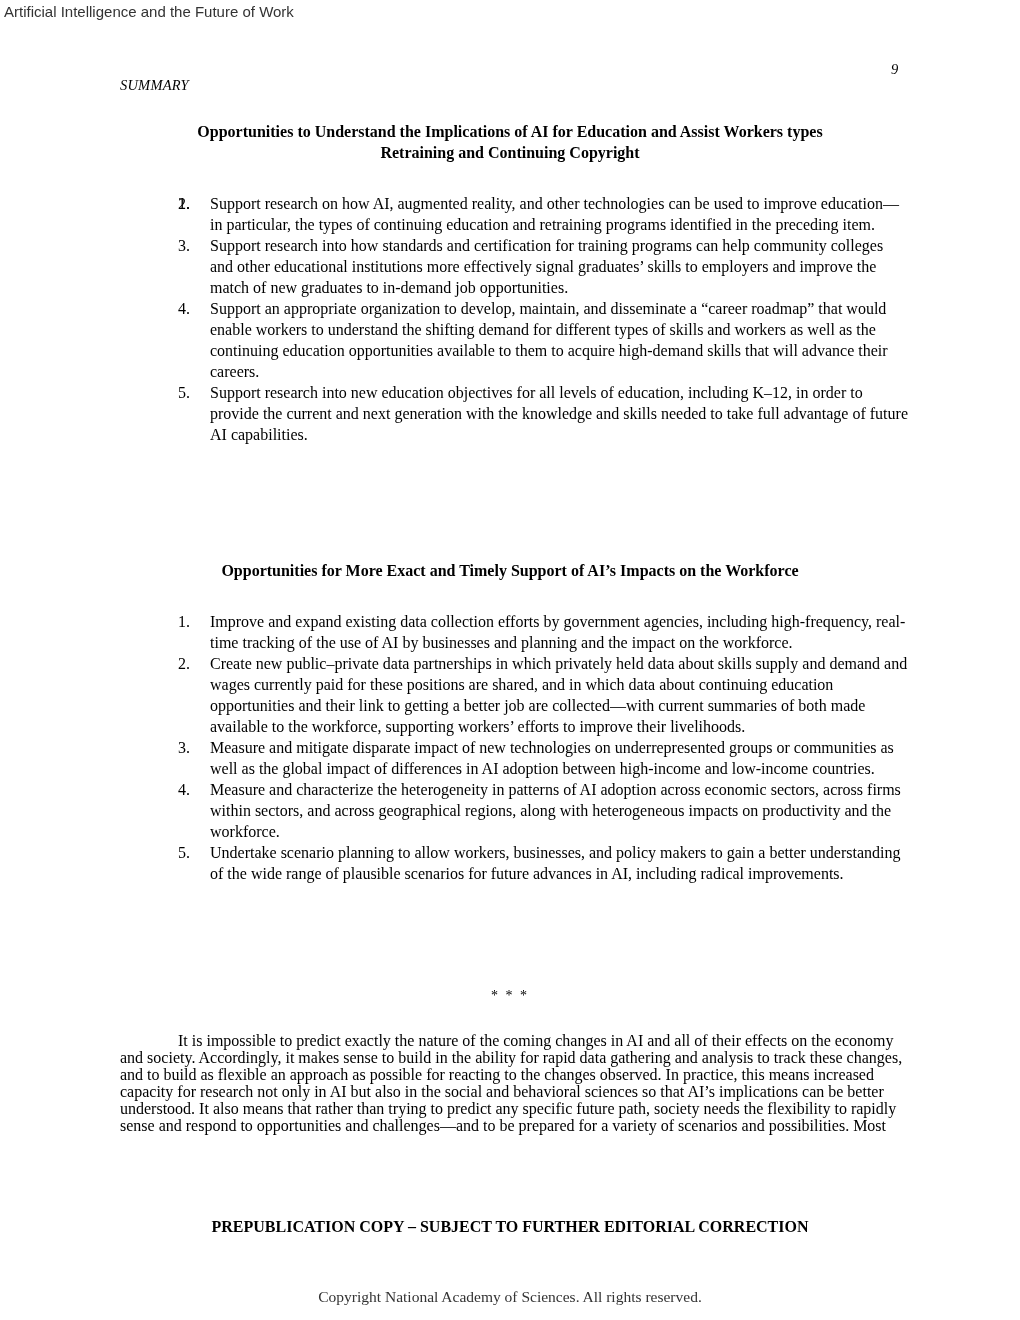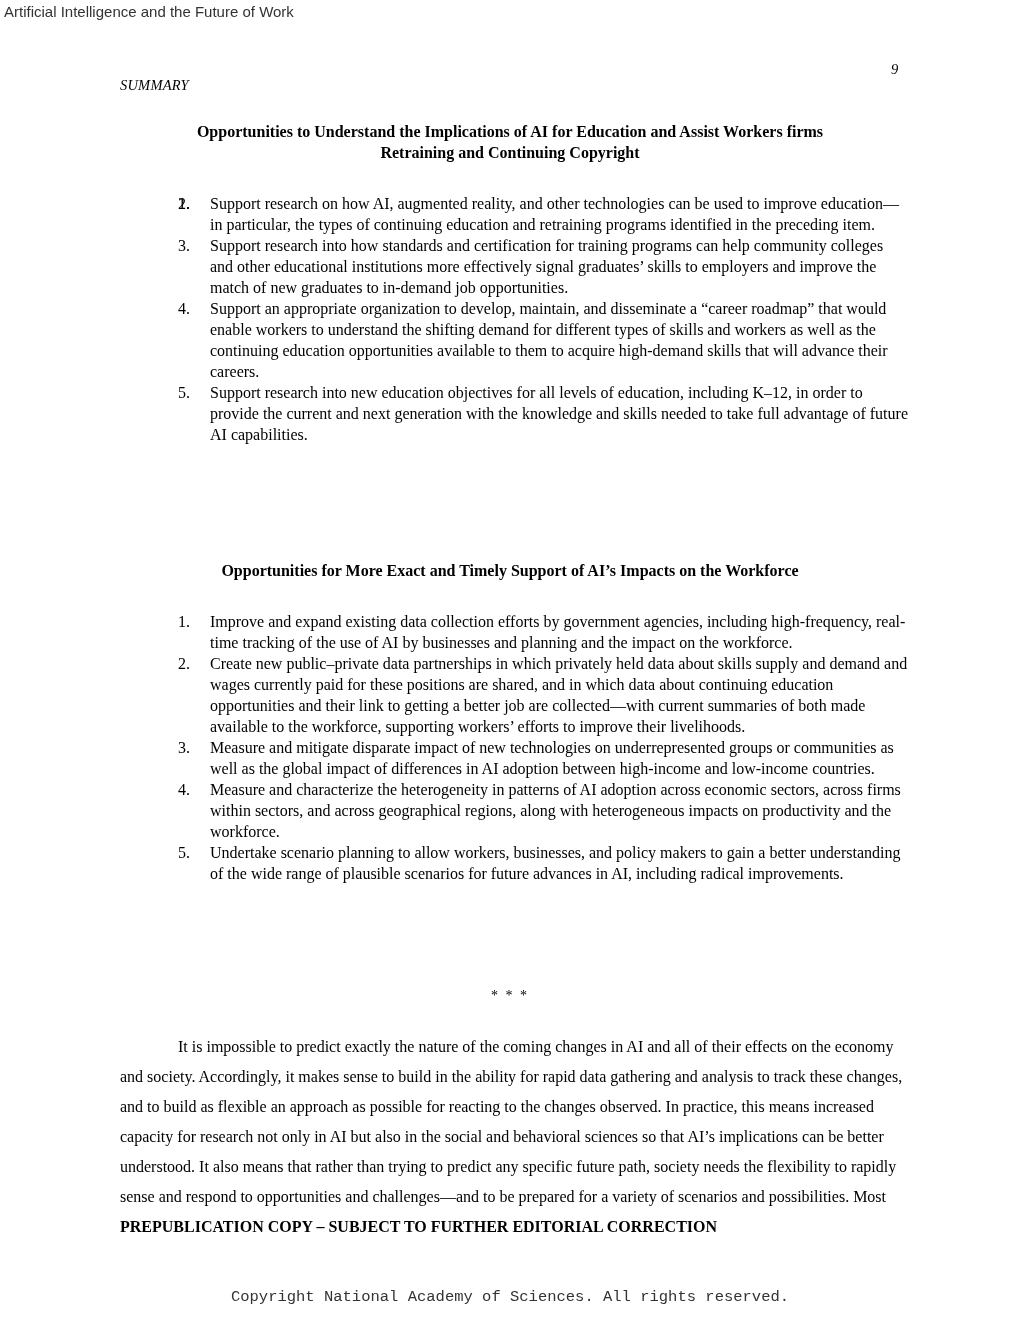--- a/index.html
+++ b/index.html
@@ -76,54 +76,54 @@
       text-align: center;
       font-size: 14px;
       letter-spacing: 2px;
     }
     .body-para {
       position: absolute;
       left: 120px;
       top: 1032px;
       width: 785px;
       font-size: 16px;
-      line-height: 30px;
+      line-height: 17px;
       text-indent: 58px;
       margin: 0;
     }
     .prepub {
       position: absolute;
       left: 120px;
       width: 780px;
       top: 1218px;
-      text-align: left;
+      text-align: center;
       font-weight: bold;
       font-size: 16px;
     }
     .copyright {
       position: absolute;
       left: 0;
       width: 1020px;
       top: 1288px;
       text-align: center;
-      font-family: Liberation Mono, monospace;
+      font-family: Liberation Serif, serif;
       font-size: 15.5px;
       color: #333333;
     }
   </style>
 </head>
 <body>
 
 <div class="doc-title">Artificial Intelligence and the Future of Work</div>
 
 <div class="running-head">SUMMARY</div>
 <div class="page-num">9</div>
 
 <div class="section-heading" style="top:121px;">
-  <div>Opportunities to Understand the Implications of AI for Education and Assist Workers firms</div>
+  <div>Opportunities to Understand the Implications of AI for Education and Assist Workers types</div>
   <div>Retraining and Continuing Copyright</div>
 </div>
 
 <ol class="num-list" style="top:193px;">
   <li>
     <span class="num">1.</span>
   </li>
   <li>
     <span class="num">2.</span>
     <span>Support research on how AI, augmented reality, and other technologies can be used to improve education—in particular, the types of continuing education and retraining programs identified in the preceding item.</span>

